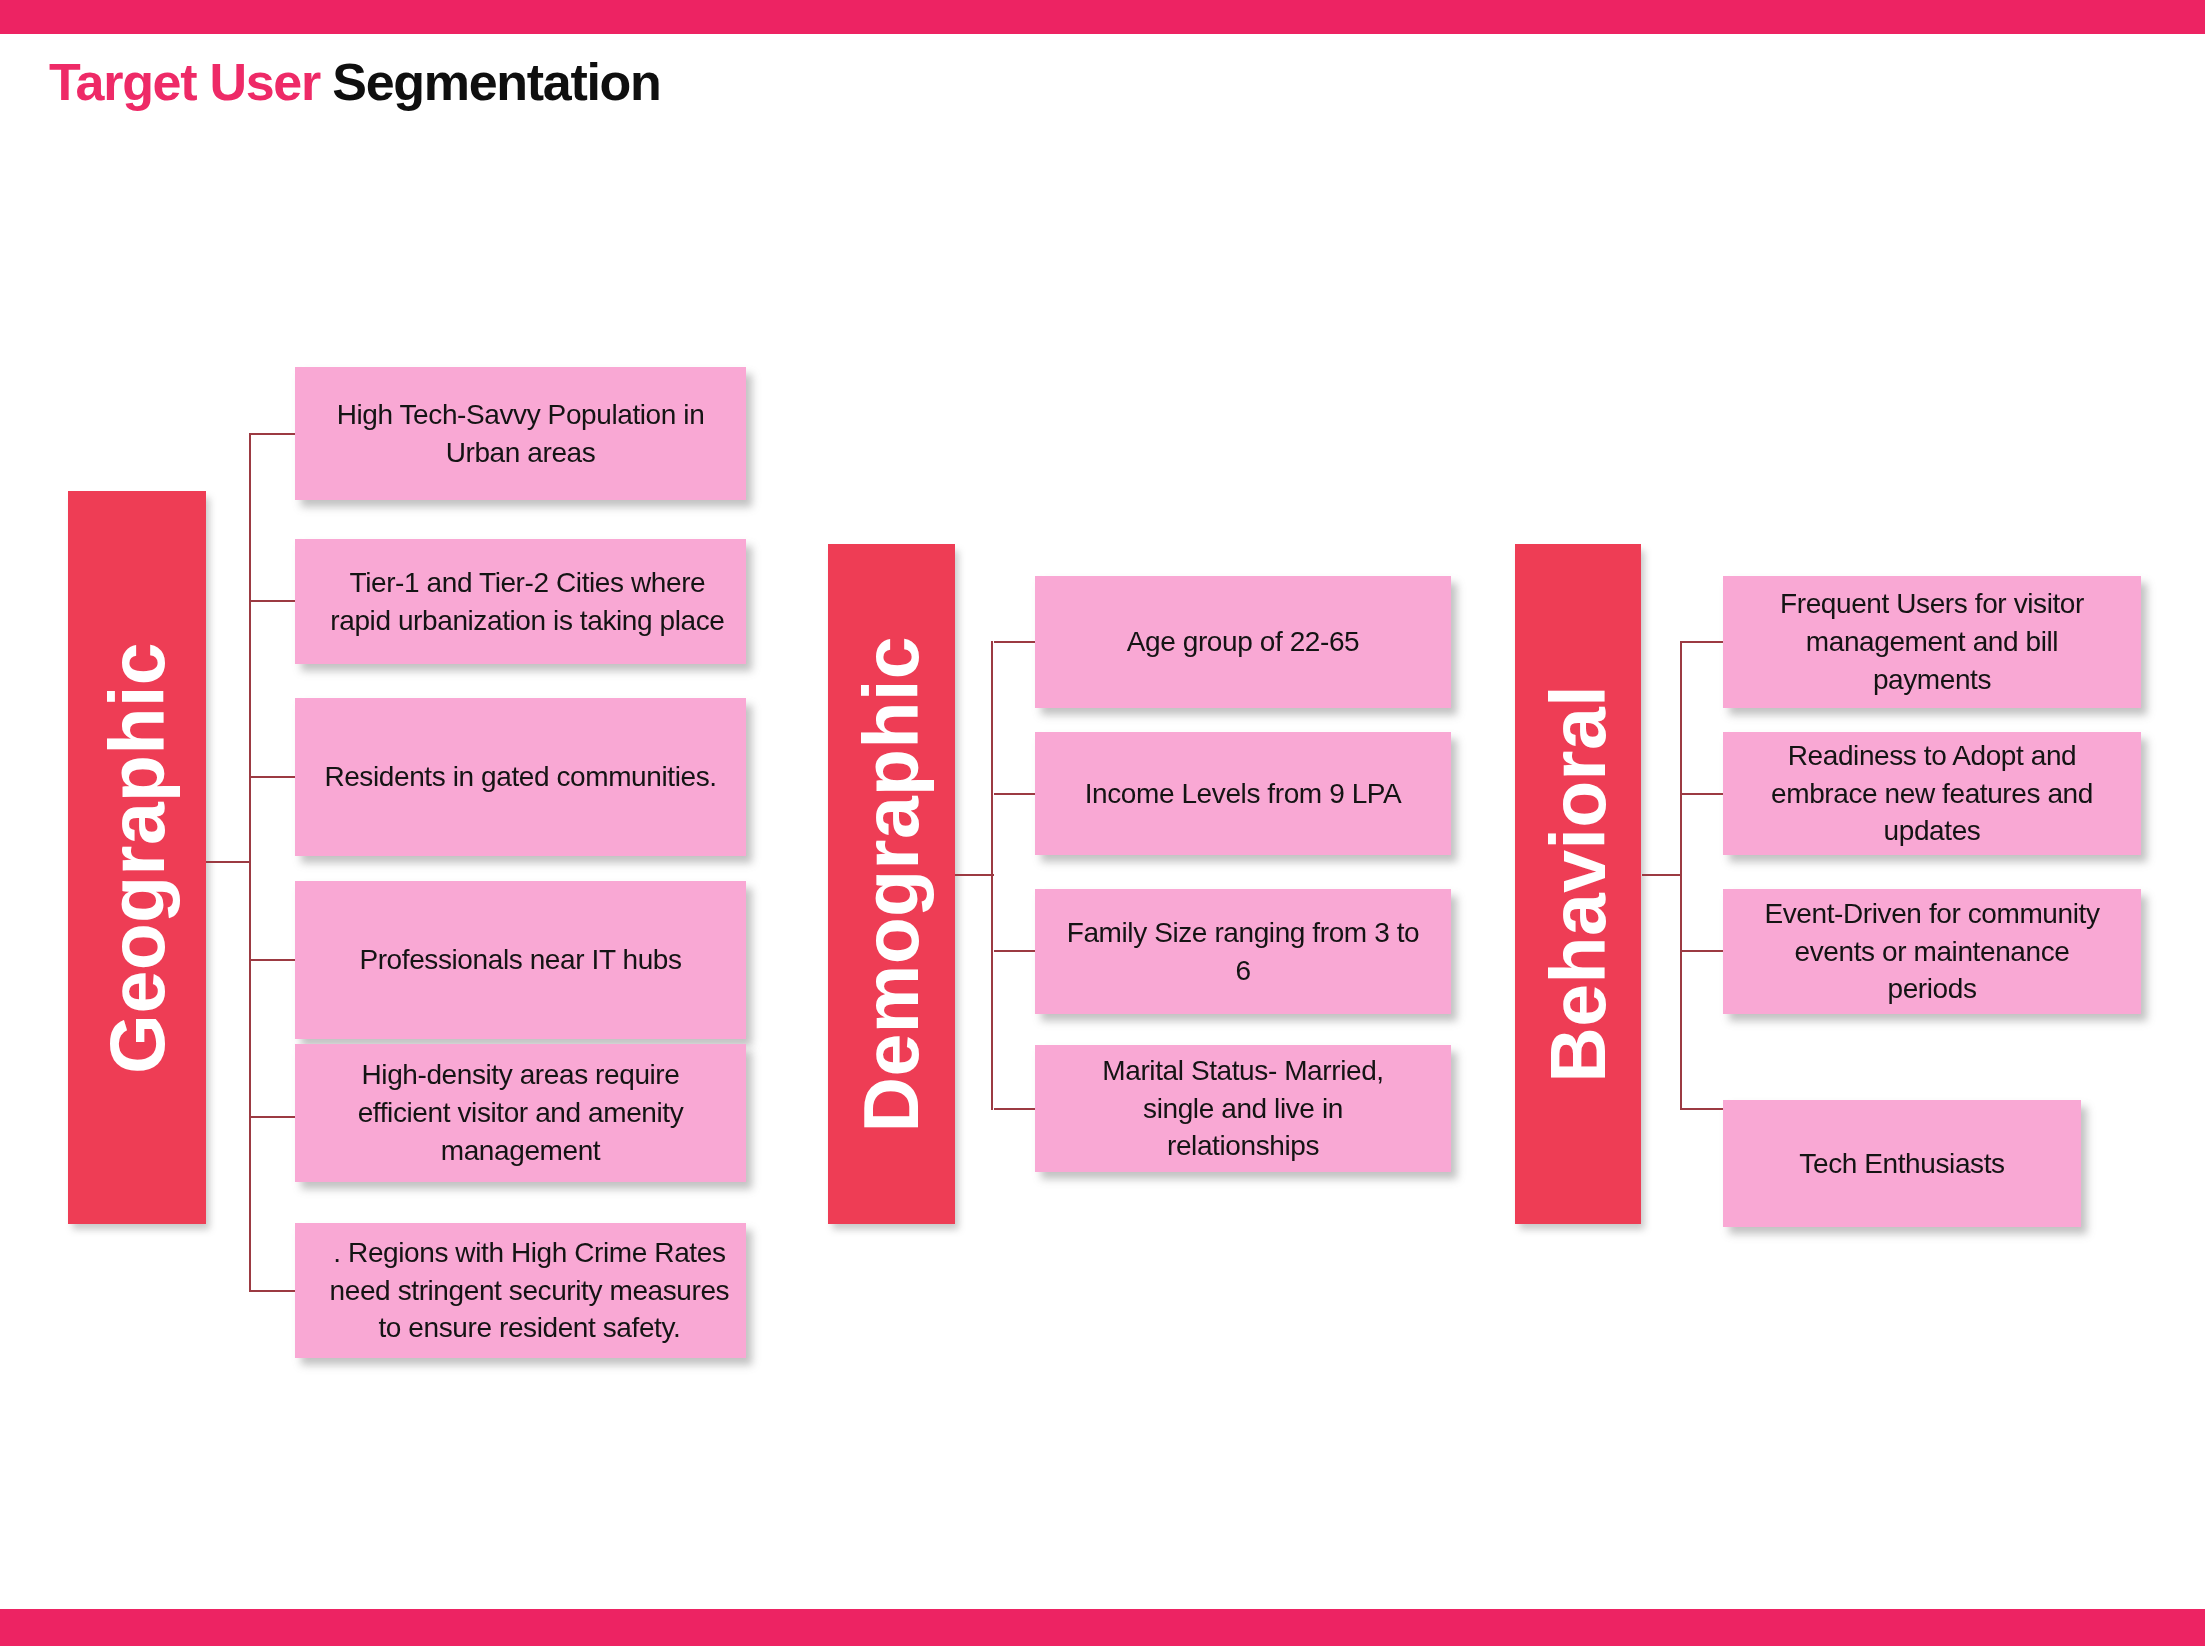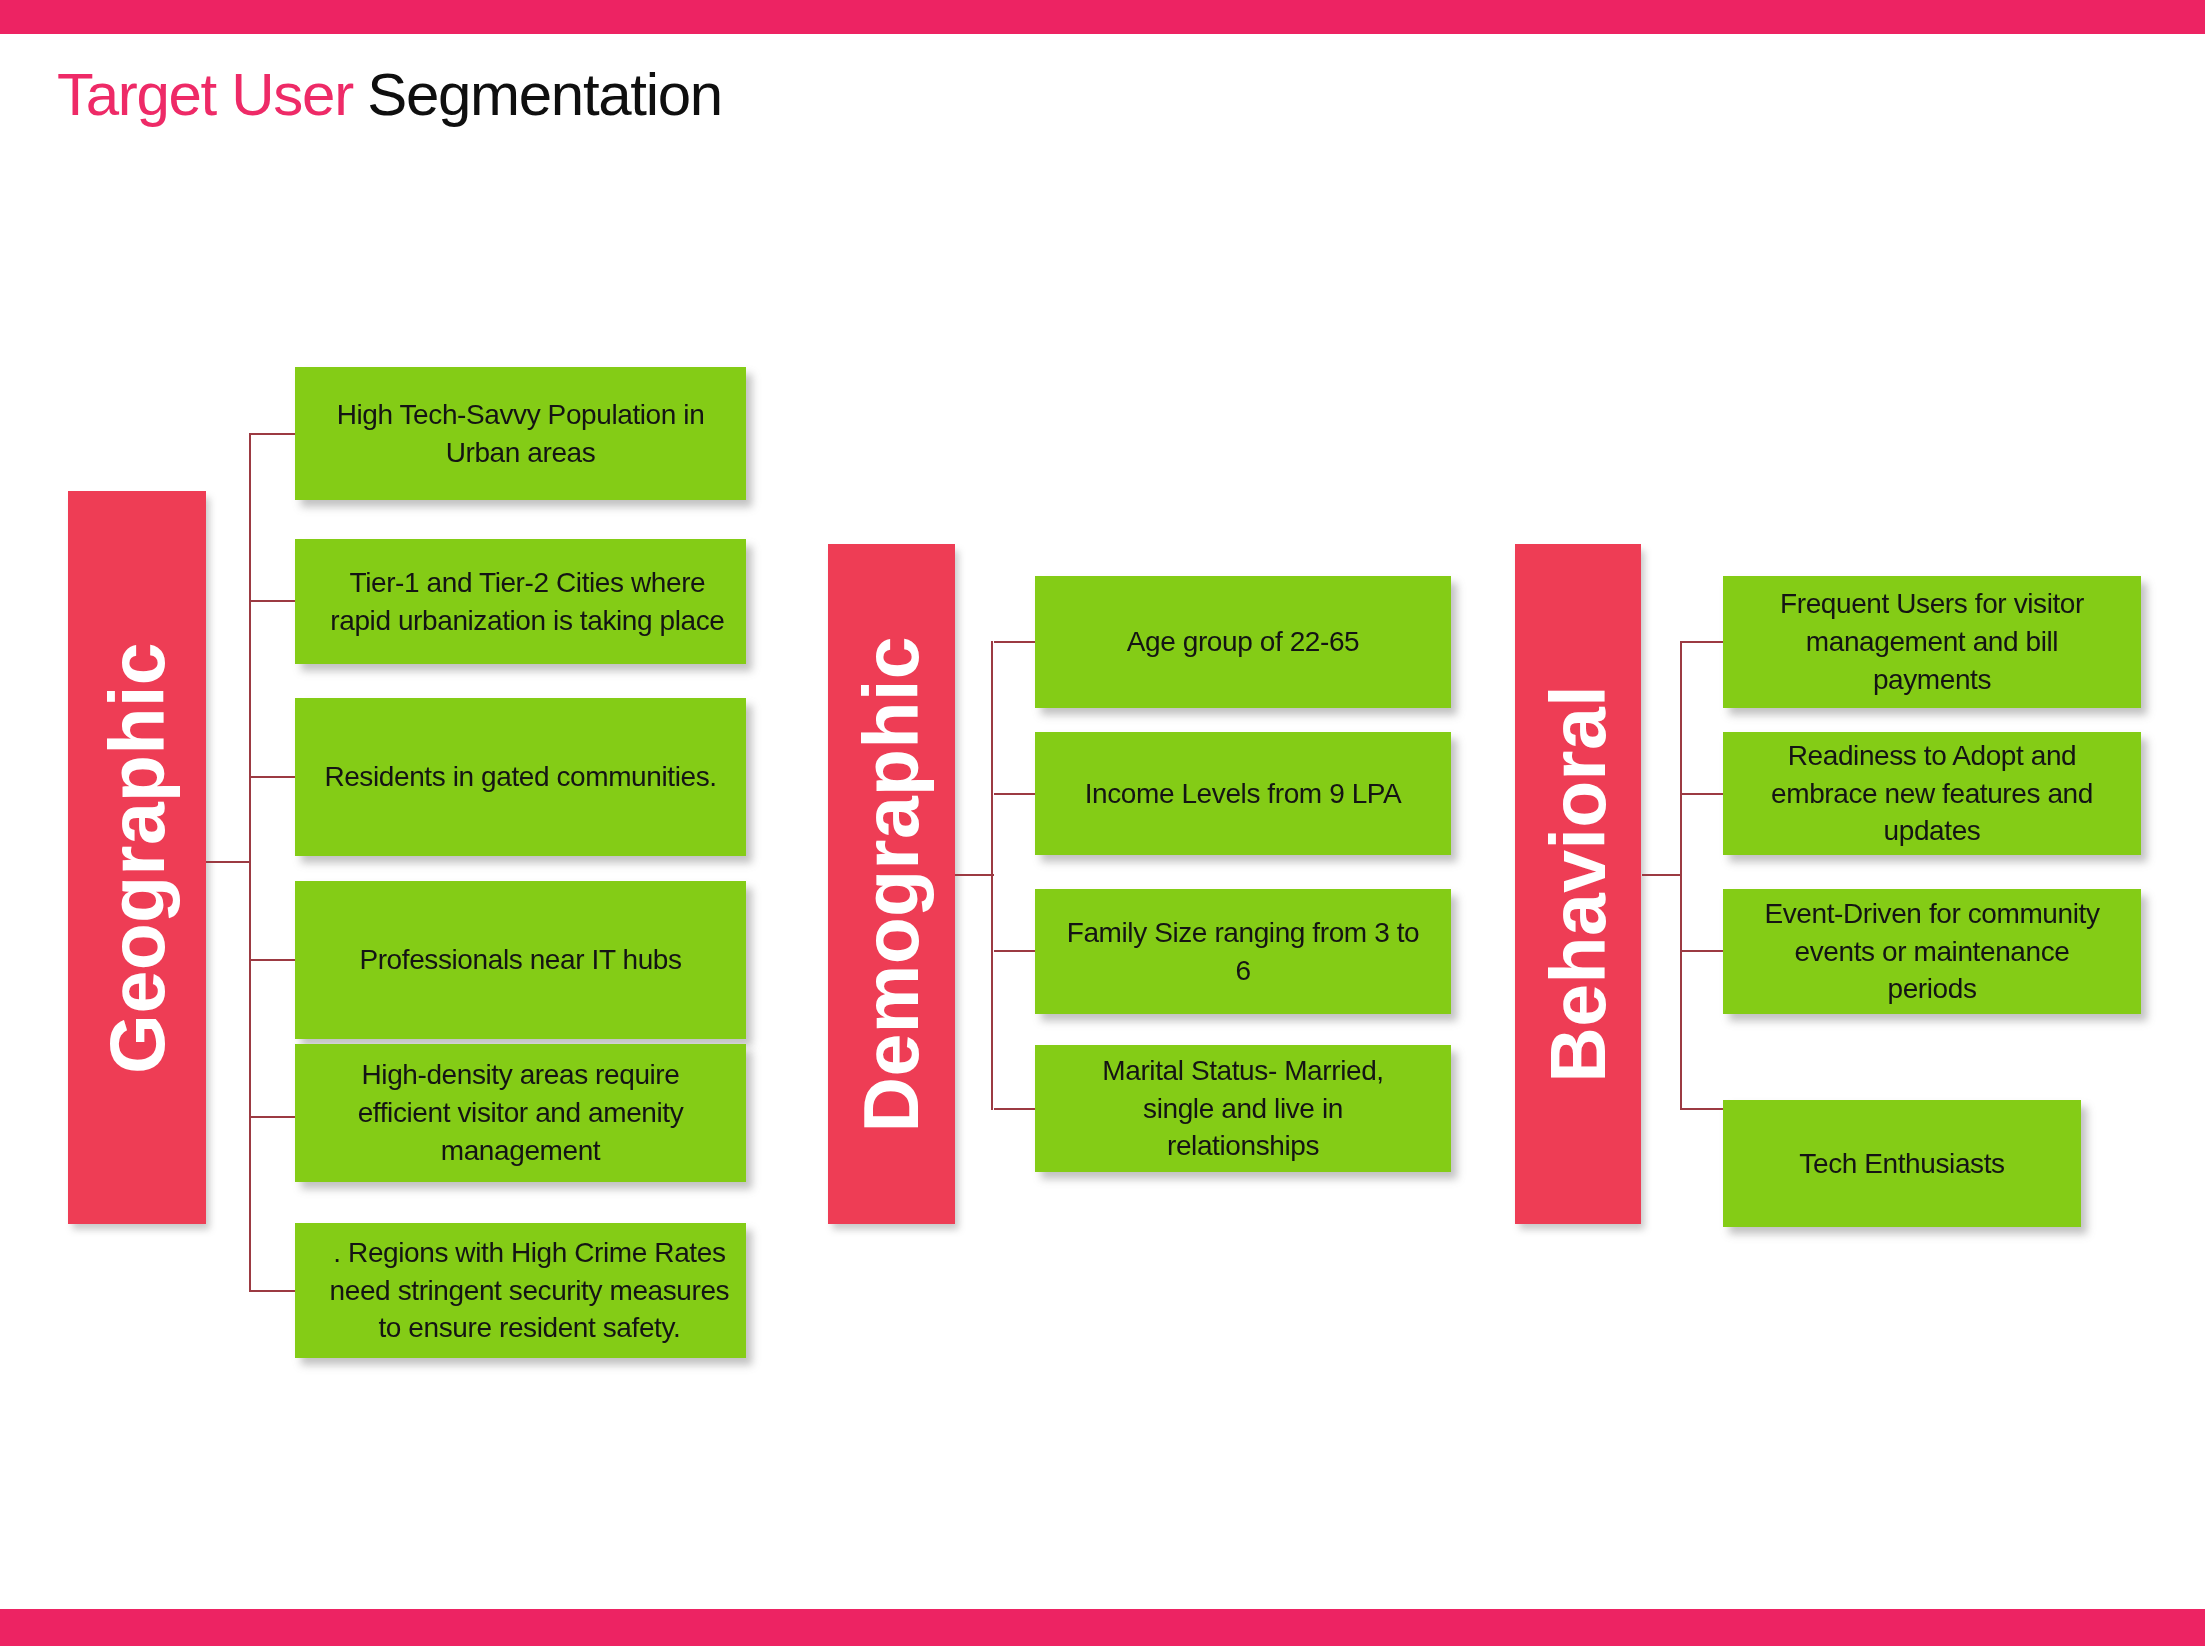--- a/index.html
+++ b/index.html
@@ -14,43 +14,43 @@
   .topbar{
     position:absolute;left:0;top:0;width:2589px;height:34px;
     background:#ED2363;
   }
   .bottombar{
     position:absolute;left:0;top:1609px;width:2909px;height:37px;
     background:#ED2363;
   }
   
   .title{
-    position:absolute;left:49px;top:52px;margin:8px;
-    font-size:60px;font-weight:400;letter-spacing:-1.3px;
+    position:absolute;left:49px;top:52px;margin:0;
+    font-size:52px;font-weight:700;letter-spacing:-1.3px;
     color:#0F0F0F;white-space:nowrap;
   }
   .title .t-accent{color:#EE2A67;}
   .title .t-rest{margin-left:0.24em;color:#0F0F0F;}
   
   .cat-bar{
     position:absolute;
     background:#EE3D55;
     box-shadow:4.4px 6.2px 7px rgba(120,120,120,.40);
     display:flex;align-items:center;justify-content:center;
   }
   .cat-bar .cat-label{
     writing-mode:vertical-rl;
     transform:rotate(180deg);
     color:#ffffff;font-weight:700;font-size:77px;
     letter-spacing:0.4px;
     white-space:nowrap;
   }
   .item-box{
     position:absolute;
-    background:#84cc16;
+    background:#f9a8d4;
     box-shadow:6.2px 7px 8px rgba(110,110,110,.42);
     display:flex;align-items:center;justify-content:center;
     text-align:center;
     color:#141414;
     font-size:28px;line-height:1.35;letter-spacing:-0.4px;
     white-space:pre-line;
     padding:0 6.2px;box-sizing:border-box;
   }
   .conn{
     position:absolute;background:#9C3A42;

